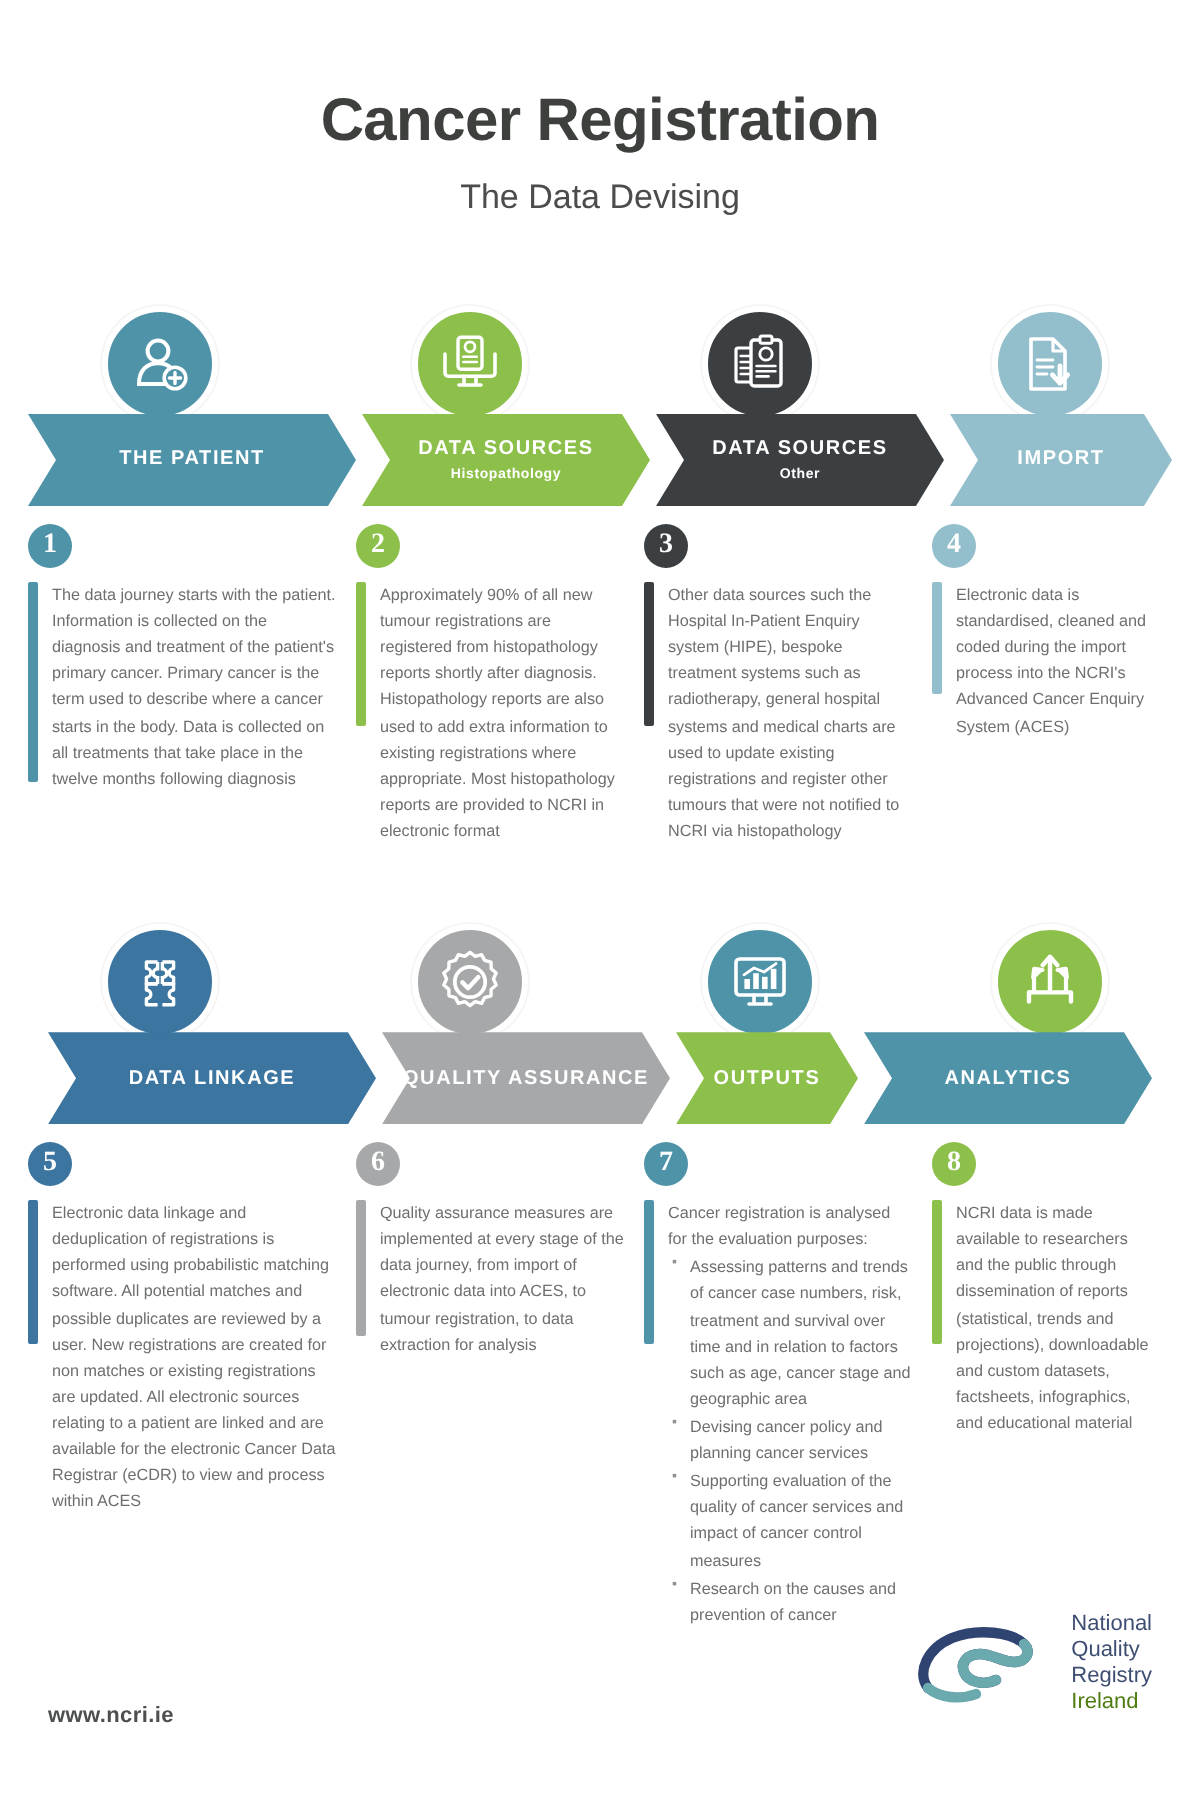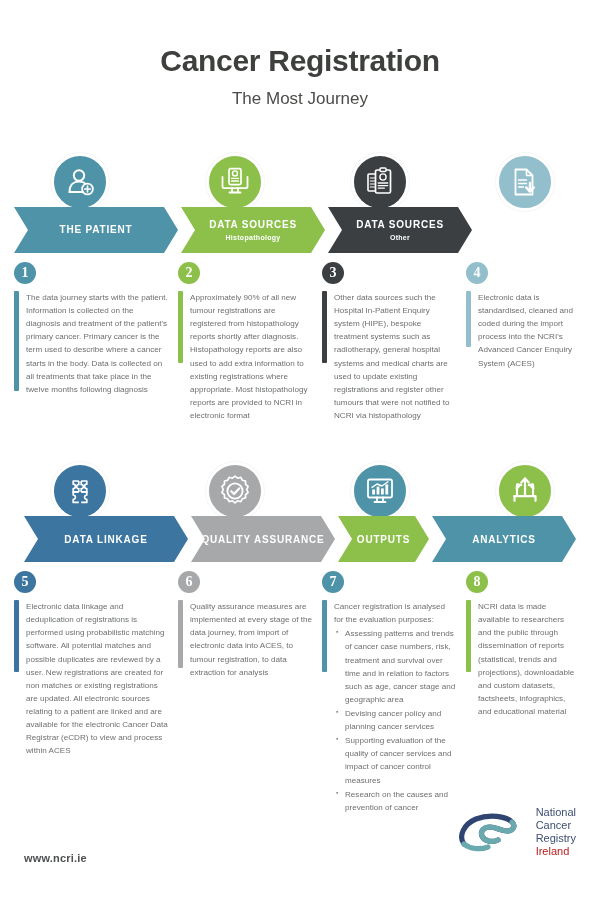--- a/index.html
+++ b/index.html
@@ -95,30 +95,30 @@
   }
   .logo{
     position:absolute;right:24px;bottom:42px;
     display:flex;align-items:center;gap:8px;
   }
   .logo-words{
     font-size:11px;line-height:1.18;font-weight:normal;
     font-family:"Liberation Sans", sans-serif;
   }
   .lw-dark{color:#3e4e72;display:block;}
-  .lw-teal{color:#b91c1c;display:block;}
+  .lw-teal{color:#4d7c0f;display:block;}
 </style>
 </head>
 <body>
 
 <div class="page">
 
   <div class="header">
     <h1 class="title">Cancer Registration</h1>
-    <p class="subtitle">The Most Journey</p>
+    <p class="subtitle">The Data Devising</p>
   </div>
 
   <div class="row row-1">
     <div class="icons">
 
       <div class="icon-wrap" style="left:51px;">
         <div class="icon-circle" style="background:#4e93a8;">
           <svg width="32" height="32" viewBox="0 0 32 32">
             <circle cx="15" cy="9.5" r="5.2" fill="none" stroke="#fff" stroke-width="2"></circle>
             <path d="M5.5 26 C5.5 18.5 10 15.6 15 15.6 C20 15.6 24.5 18.5 24.5 26 Z" fill="none" stroke="#fff" stroke-width="2"></path>
@@ -171,20 +171,23 @@
       <div class="chev" style="background:#4e93a8;flex:0 0 164px;">
         <span class="chev-label">The Patient</span>
       </div>
       <div class="chev" style="background:#8cc04a;flex:0 0 144px;">
         <span class="chev-label">Data Sources</span>
         <span class="chev-sub">Histopathology</span>
       </div>
       <div class="chev" style="background:#3c3f41;flex:0 0 144px;">
         <span class="chev-label">Data Sources</span>
         <span class="chev-sub">Other</span>
+      </div>
+      <div class="chev" style="background:#92bfcb;flex:1 1 auto;">
+        <span class="chev-label">Import</span>
       </div>
     </div>
 
     <div class="blocks" style="padding:0 14px;">
       <div class="block" style="flex:0 0 164px;">
         <div class="numcircle" style="background:#4e93a8;">1</div>
         <div class="body-wrap">
           <div class="bar" style="background:#4e93a8;height:100px;"></div>
           <div class="body-text">
             <p>The data journey starts with the patient. Information is collected on the diagnosis and treatment of the patient's primary cancer. Primary cancer is the term used to describe where a cancer starts in the body.  Data is collected on all treatments that take place in the twelve months following diagnosis</p>
@@ -348,20 +351,20 @@
   <div class="footer">
     <div class="site">www.ncri.ie</div>
     <div class="logo">
       <svg width="72" height="52" viewBox="0 0 72 52">
         <path d="M8 38 C2 30 8 18 20 13 C33 8 50 10 56 16 C60 20 57 25 51 25 C45 25 40 21 34 21 C28 21 24 25 26 30 C28 35 36 37 42 34" fill="none" stroke="#2f4470" stroke-width="5.2" stroke-linecap="round"></path>
         <path d="M42 34 C36 37 28 35 26 30 C24 25 28 21 34 21 C40 21 45 25 51 25 C57 25 60 20 56 16" fill="none" stroke="#6aa9ae" stroke-width="5.2" stroke-linecap="round"></path>
         <path d="M8 38 C14 43 24 44 32 41" fill="none" stroke="#6aa9ae" stroke-width="5.2" stroke-linecap="round"></path>
       </svg>
       <div class="logo-words">
         <span class="lw-dark">National</span>
-        <span class="lw-dark">Cancer</span>
+        <span class="lw-dark">Quality</span>
         <span class="lw-dark">Registry</span>
         <span class="lw-teal">Ireland</span>
       </div>
     </div>
   </div>
 
 </div>
 
 </body></html>

